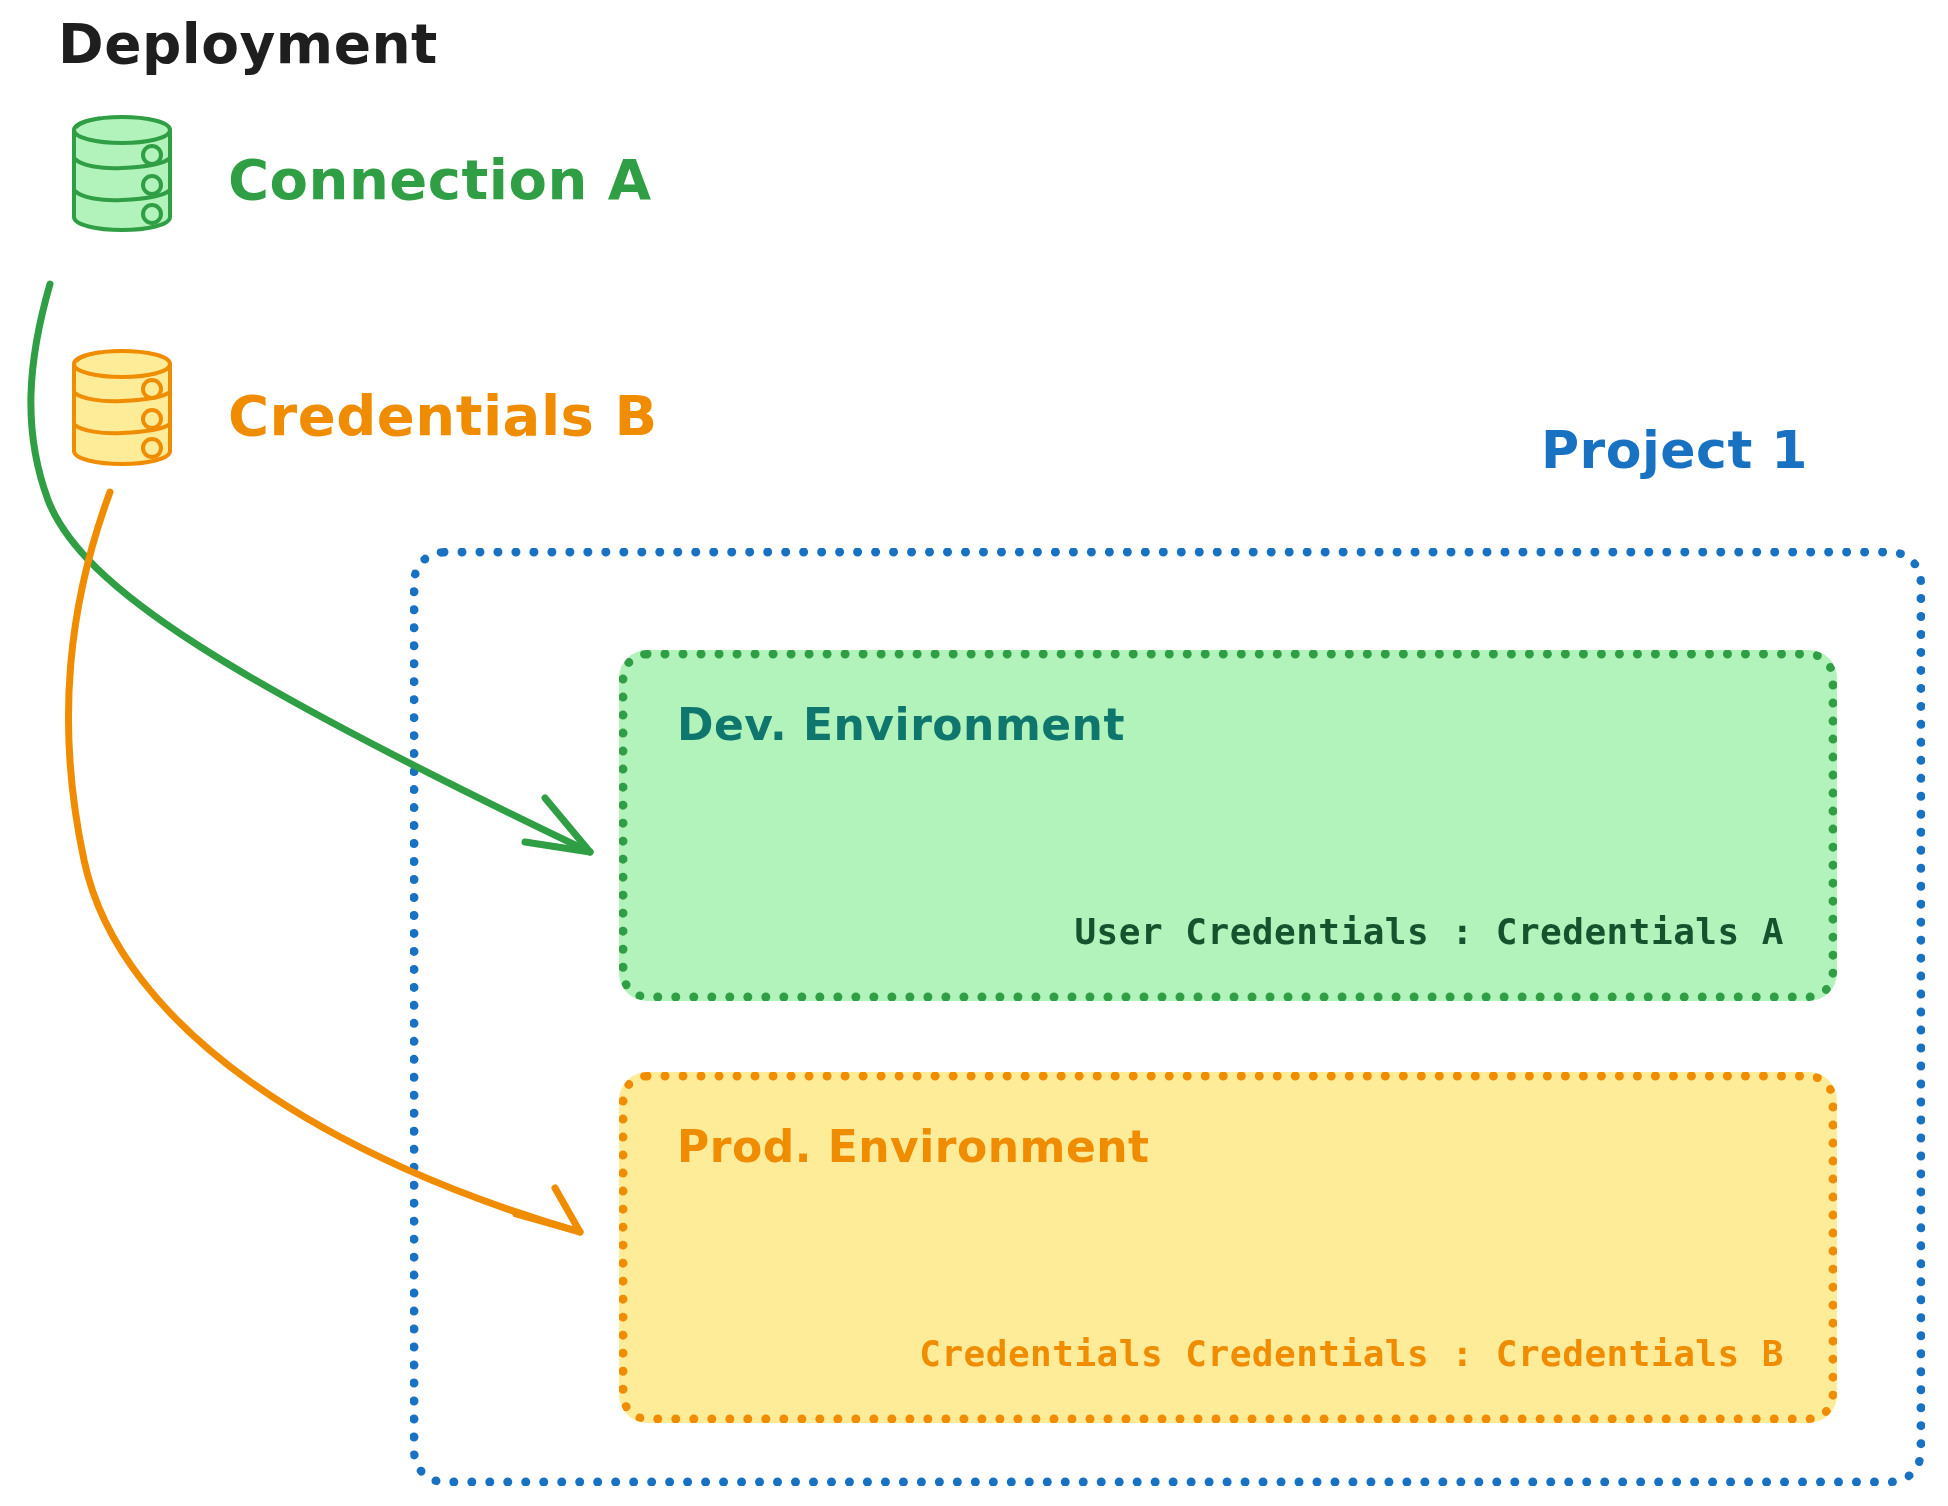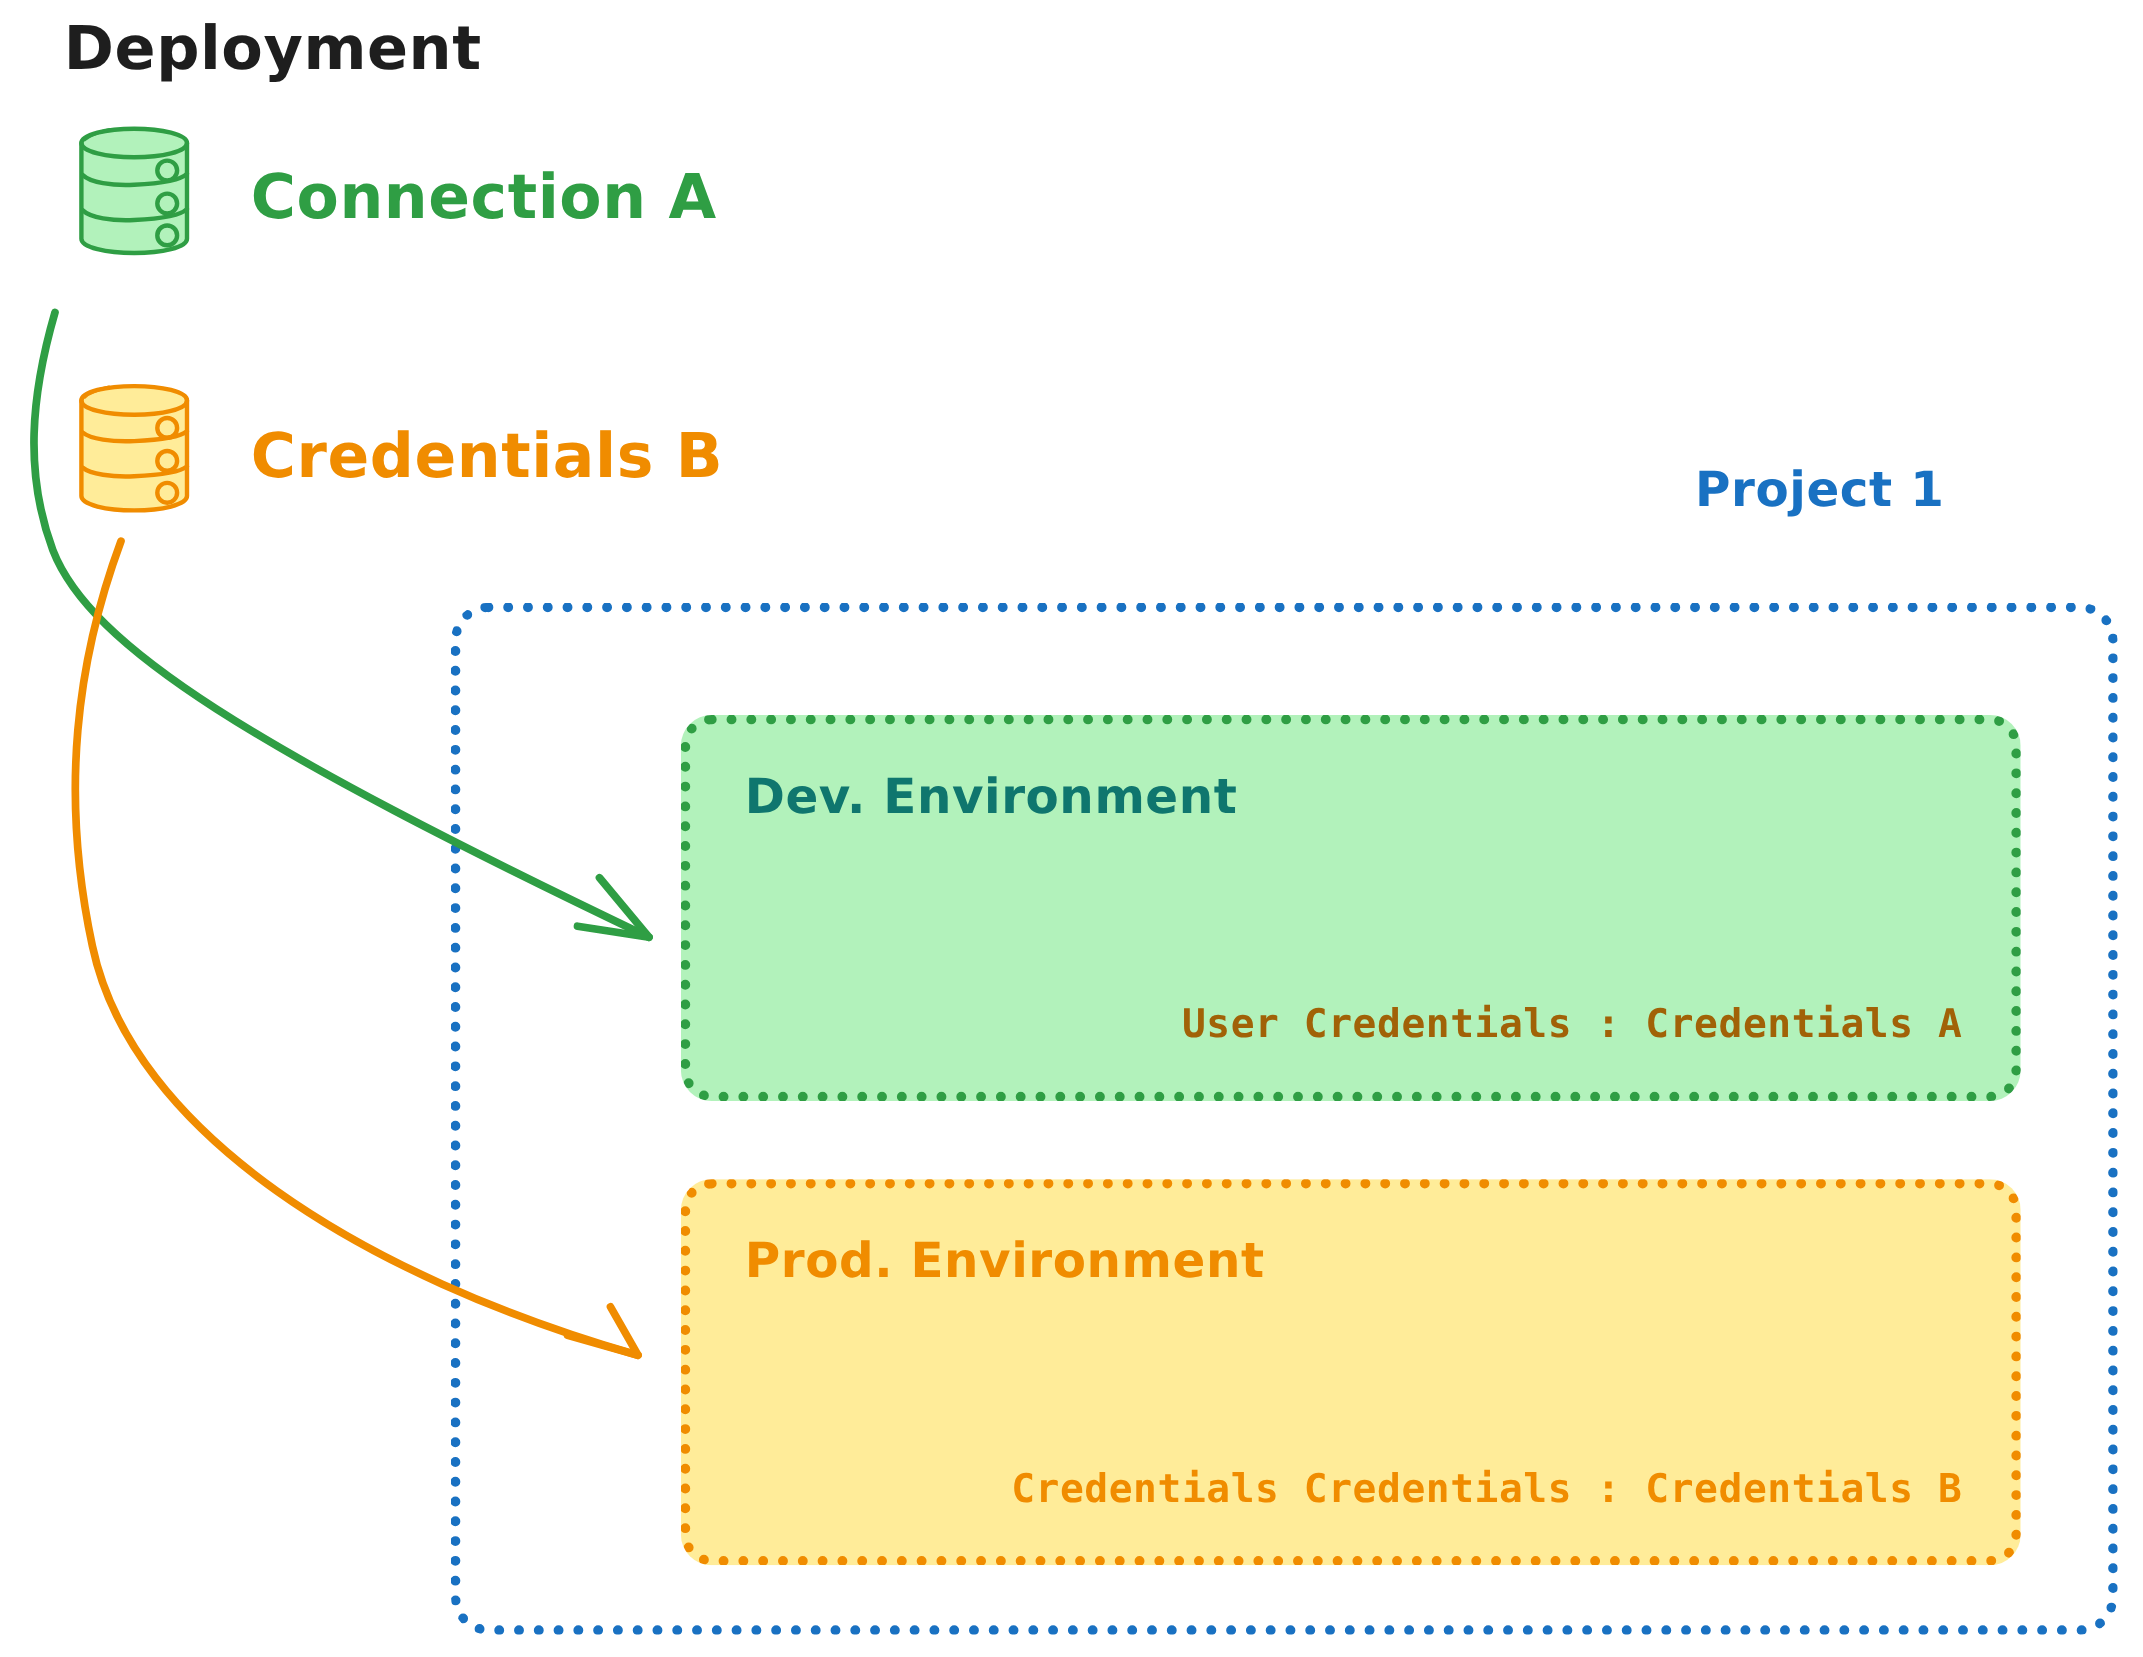--- a/index.html
+++ b/index.html
@@ -50,21 +50,21 @@
   #label-connection-b {
     left: 228px;
     top: 383px;
     color: #f08c00;
   }
 
   #label-project-1 {
     position: absolute;
     left: 1541px;
     top: 420px;
-    font-size: 44px;
+    font-size: 52px;
     color: #1971c2;
     white-space: nowrap;
   }
 
   
   .db-icon {
     position: absolute;
     width: 108px;
     height: 120px;
   }
@@ -116,21 +116,21 @@
   #env-dev .env-title { color: #0f766e; }
   #env-prod .env-title { color: #f08c00; }
 
   .env-cred {
     position: absolute;
     right: 44px;
     bottom: 40px;
     font-size: 36px;
     white-space: nowrap;
   }
-  #env-dev .env-cred { color: #a16207; }
+  #env-dev .env-cred { color: #14532d; }
   #env-prod .env-cred { color: #f08c00; }
 
   
   #arrows {
     position: absolute;
     left: 0;
     top: 0;
     width: 1948px;
     height: 1506px;
     pointer-events: none;

